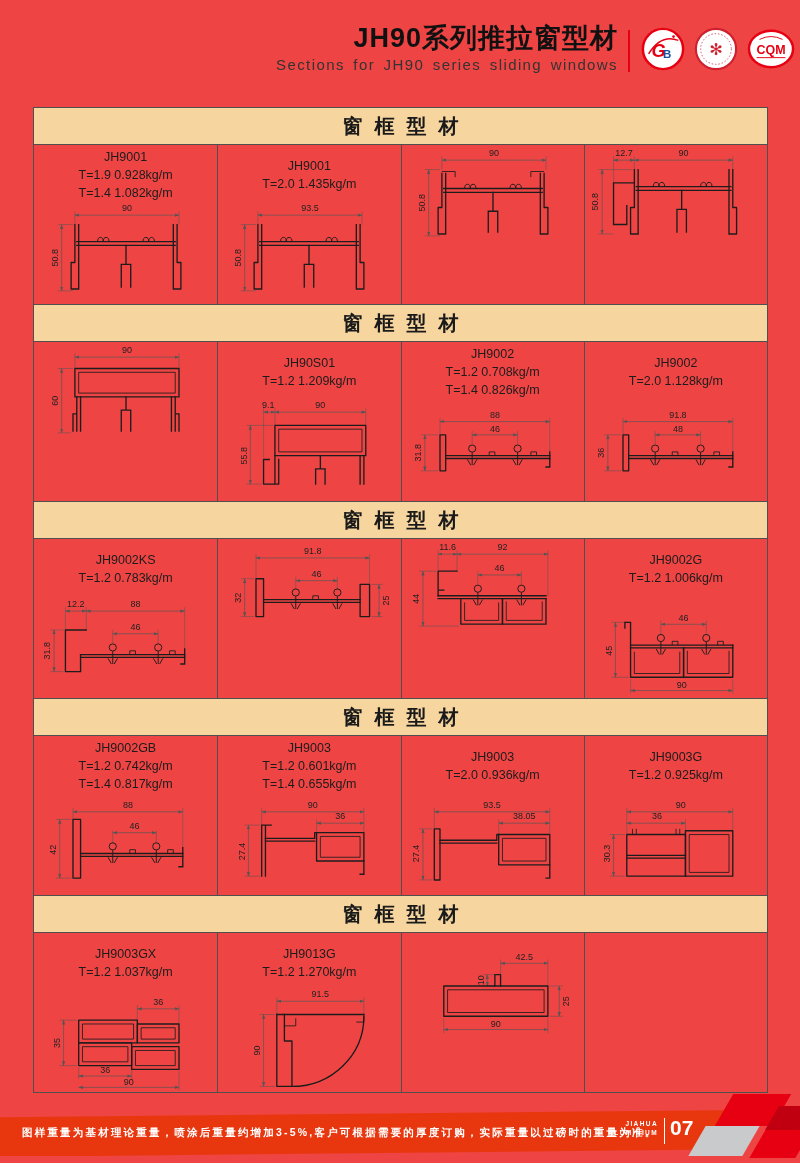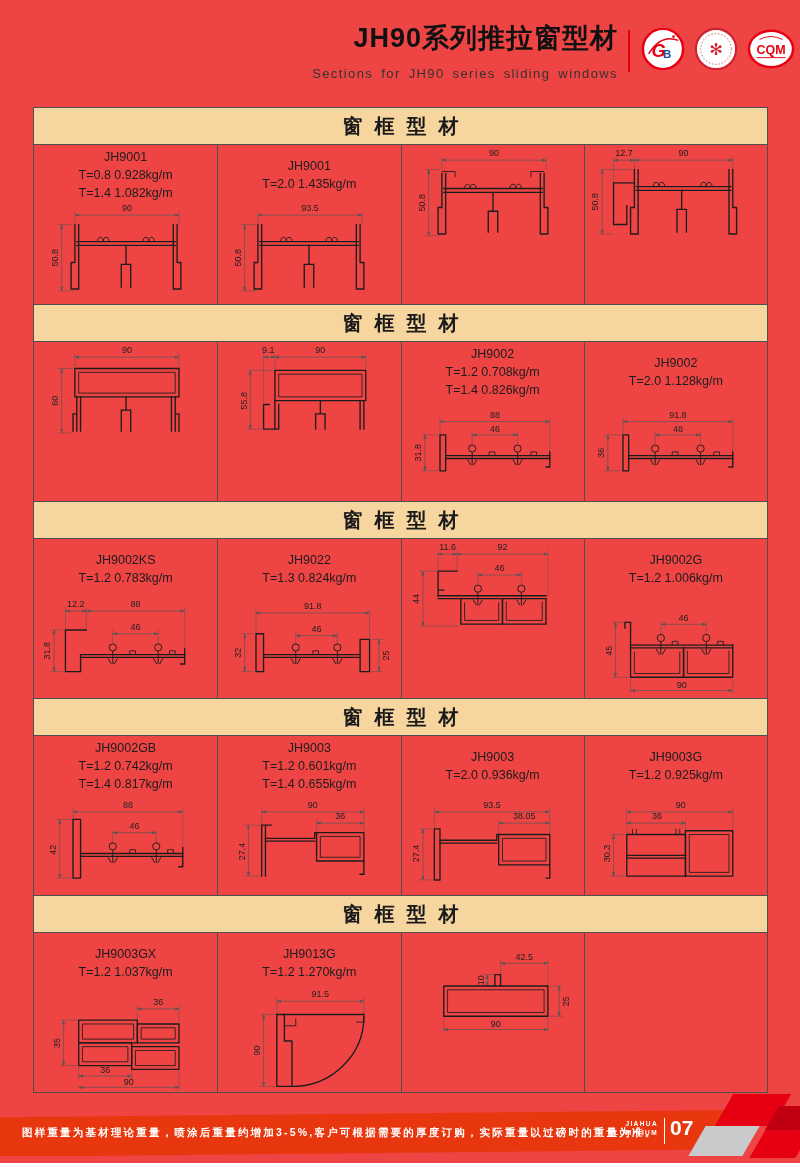--- a/index.html
+++ b/index.html
@@ -1,21 +1,21 @@
 <!DOCTYPE html>
 <html><head>
 <meta charset="utf-8">
 <style>
   html,body{margin:0;padding:0;background:#fff;}
   .page{position:relative;width:800px;height:1163px;background:#ef4444;overflow:hidden;
         font-family:"Liberation Sans",sans-serif;color:#222;}
   
   .title-block{position:absolute;right:182px;top:24px;text-align:right;}
   .title{font-size:27px;font-weight:bold;color:#111;letter-spacing:1px;line-height:1.1;}
-  .subtitle{font-size:13px;color:#333;letter-spacing:1.4px;margin-top:12px;word-spacing:3px;}
+  .subtitle{font-size:15px;color:#333;letter-spacing:1.4px;margin-top:2px;word-spacing:3px;}
   .hdr-divider{position:absolute;left:628px;top:30px;width:2px;height:42px;background:#e60012;}
   .logos{position:absolute;left:640px;top:26px;display:flex;gap:7px;align-items:center;}
   
   .catalog{position:absolute;left:33px;top:107px;width:735px;}
   .sec{border:1px solid #4f4f4f;}
   .sec:not(:first-child){margin-top:-1px;}
   .sec-head{height:36px;background:#f6d59e;border-bottom:1px solid #4f4f4f;
             display:flex;align-items:center;justify-content:center;
             font-size:20px;font-weight:bold;color:#1a1a1a;letter-spacing:12px;text-indent:12px;}
   .sec-body{display:grid;grid-template-columns:repeat(4,1fr);height:159px;}
@@ -94,21 +94,21 @@
   </div>
 
   <div class="catalog">
 
     <section class="sec">
       <div class="sec-head">窗框型材</div>
       <div class="sec-body">
         <div class="cell">
           <div class="lbl">
               <span>JH9001</span>
-              <span class="spec">T=0.8 0.928kg/m</span>
+              <span class="spec">T=1.9 0.928kg/m</span>
               <span class="spec">T=1.4 1.082kg/m</span>
             </div>
           <svg class="draw" width="180" height="106" viewBox="0 0 184 112">
             <line class="ext" x1="38" y1="26" x2="38" y2="12"></line>
               <line class="ext" x1="148" y1="26" x2="148" y2="12"></line>
             <line class="dim" x1="38" y1="16" x2="148" y2="16"></line>
             <text class="dt" x="93" y="12" text-anchor="middle">90</text>
             <line class="ext" x1="36" y1="26" x2="20" y2="26"></line>
               <line class="ext" x1="36" y1="96" x2="20" y2="96"></line>
             <line class="dim" x1="24" y1="26" x2="24" y2="96"></line>
@@ -202,20 +202,25 @@
             <line class="dim" x1="24" y1="28" x2="24" y2="96"></line>
             <text class="dt" transform="translate(20,62) rotate(-90)" text-anchor="middle">60</text>
             <path class="pro" d="M38,28 H148 V58 H38 Z"></path>
             <path class="thin" d="M42,32 H144 V54 H42 Z"></path>
             <path class="pro" d="M40,58 V94 M44,58 V94 M36,76 H40 M36,76 V94"></path>
             <path class="pro" d="M144,58 V94 M140,58 V94 M148,76 H144 M148,76 V94"></path>
             <path class="pro" d="M92,58 V72 M87,72 V94 M97,72 V94 M87,72 H97"></path>
           </svg>
         </div>
         <div class="cell">
+          <div class="lbl">
+              <span>JH90S01</span>
+              <span class="spec">T=1.2  1.209kg/m</span>
+              <span class="spec"></span>
+            </div>
           <svg class="draw" width="180" height="106" viewBox="0 0 184 112">
             <line class="ext" x1="44" y1="64" x2="44" y2="12"></line>
               <line class="ext" x1="56" y1="30" x2="56" y2="12"></line>
               <line class="ext" x1="152" y1="30" x2="152" y2="12"></line>
             <line class="dim" x1="44" y1="16" x2="56" y2="16"></line>
             <text class="dt" x="49" y="12" text-anchor="middle">9.1</text>
             <line class="dim" x1="56" y1="16" x2="152" y2="16"></line>
             <text class="dt" x="104" y="12" text-anchor="middle">90</text>
             <line class="ext" x1="54" y1="30" x2="26" y2="30"></line>
               <line class="ext" x1="42" y1="92" x2="26" y2="92"></line>
@@ -312,25 +317,20 @@
             <text class="dt" transform="translate(12,60) rotate(-90)" text-anchor="middle">31.8</text>
             <path class="pro" d="M50,38 H28 V82 H44 M44,82 V64"></path>
             <path class="pro" d="M44,64 H154 M44,67 H154"></path>
             <path class="pro" d="M154,58 V74 M150,74 H154"></path>
             <path class="thin" d="M96,64 V60 H102 V64 M138,64 V60 H144 V64"></path>
             <use href="#rol" x="78" y="64"></use>
               <use href="#rol" x="126" y="64"></use>
           </svg>
         </div>
         <div class="cell">
-          <div class="lbl">
-              <span>JH9022</span>
-              <span class="spec">T=1.3  0.824kg/m</span>
-              <span class="spec"></span>
-            </div>
           <svg class="draw" width="180" height="106" viewBox="0 0 184 112">
             <line class="ext" x1="36" y1="42" x2="36" y2="16"></line>
               <line class="ext" x1="156" y1="48" x2="156" y2="16"></line>
             <line class="dim" x1="36" y1="20" x2="156" y2="20"></line>
             <text class="dt" x="96" y="16" text-anchor="middle">91.8</text>
             <line class="ext" x1="78" y1="54" x2="78" y2="40"></line>
               <line class="ext" x1="122" y1="54" x2="122" y2="40"></line>
             <line class="dim" x1="78" y1="44" x2="122" y2="44"></line>
             <text class="dt" x="100" y="40" text-anchor="middle">46</text>
             <line class="ext" x1="34" y1="42" x2="20" y2="42"></line>

